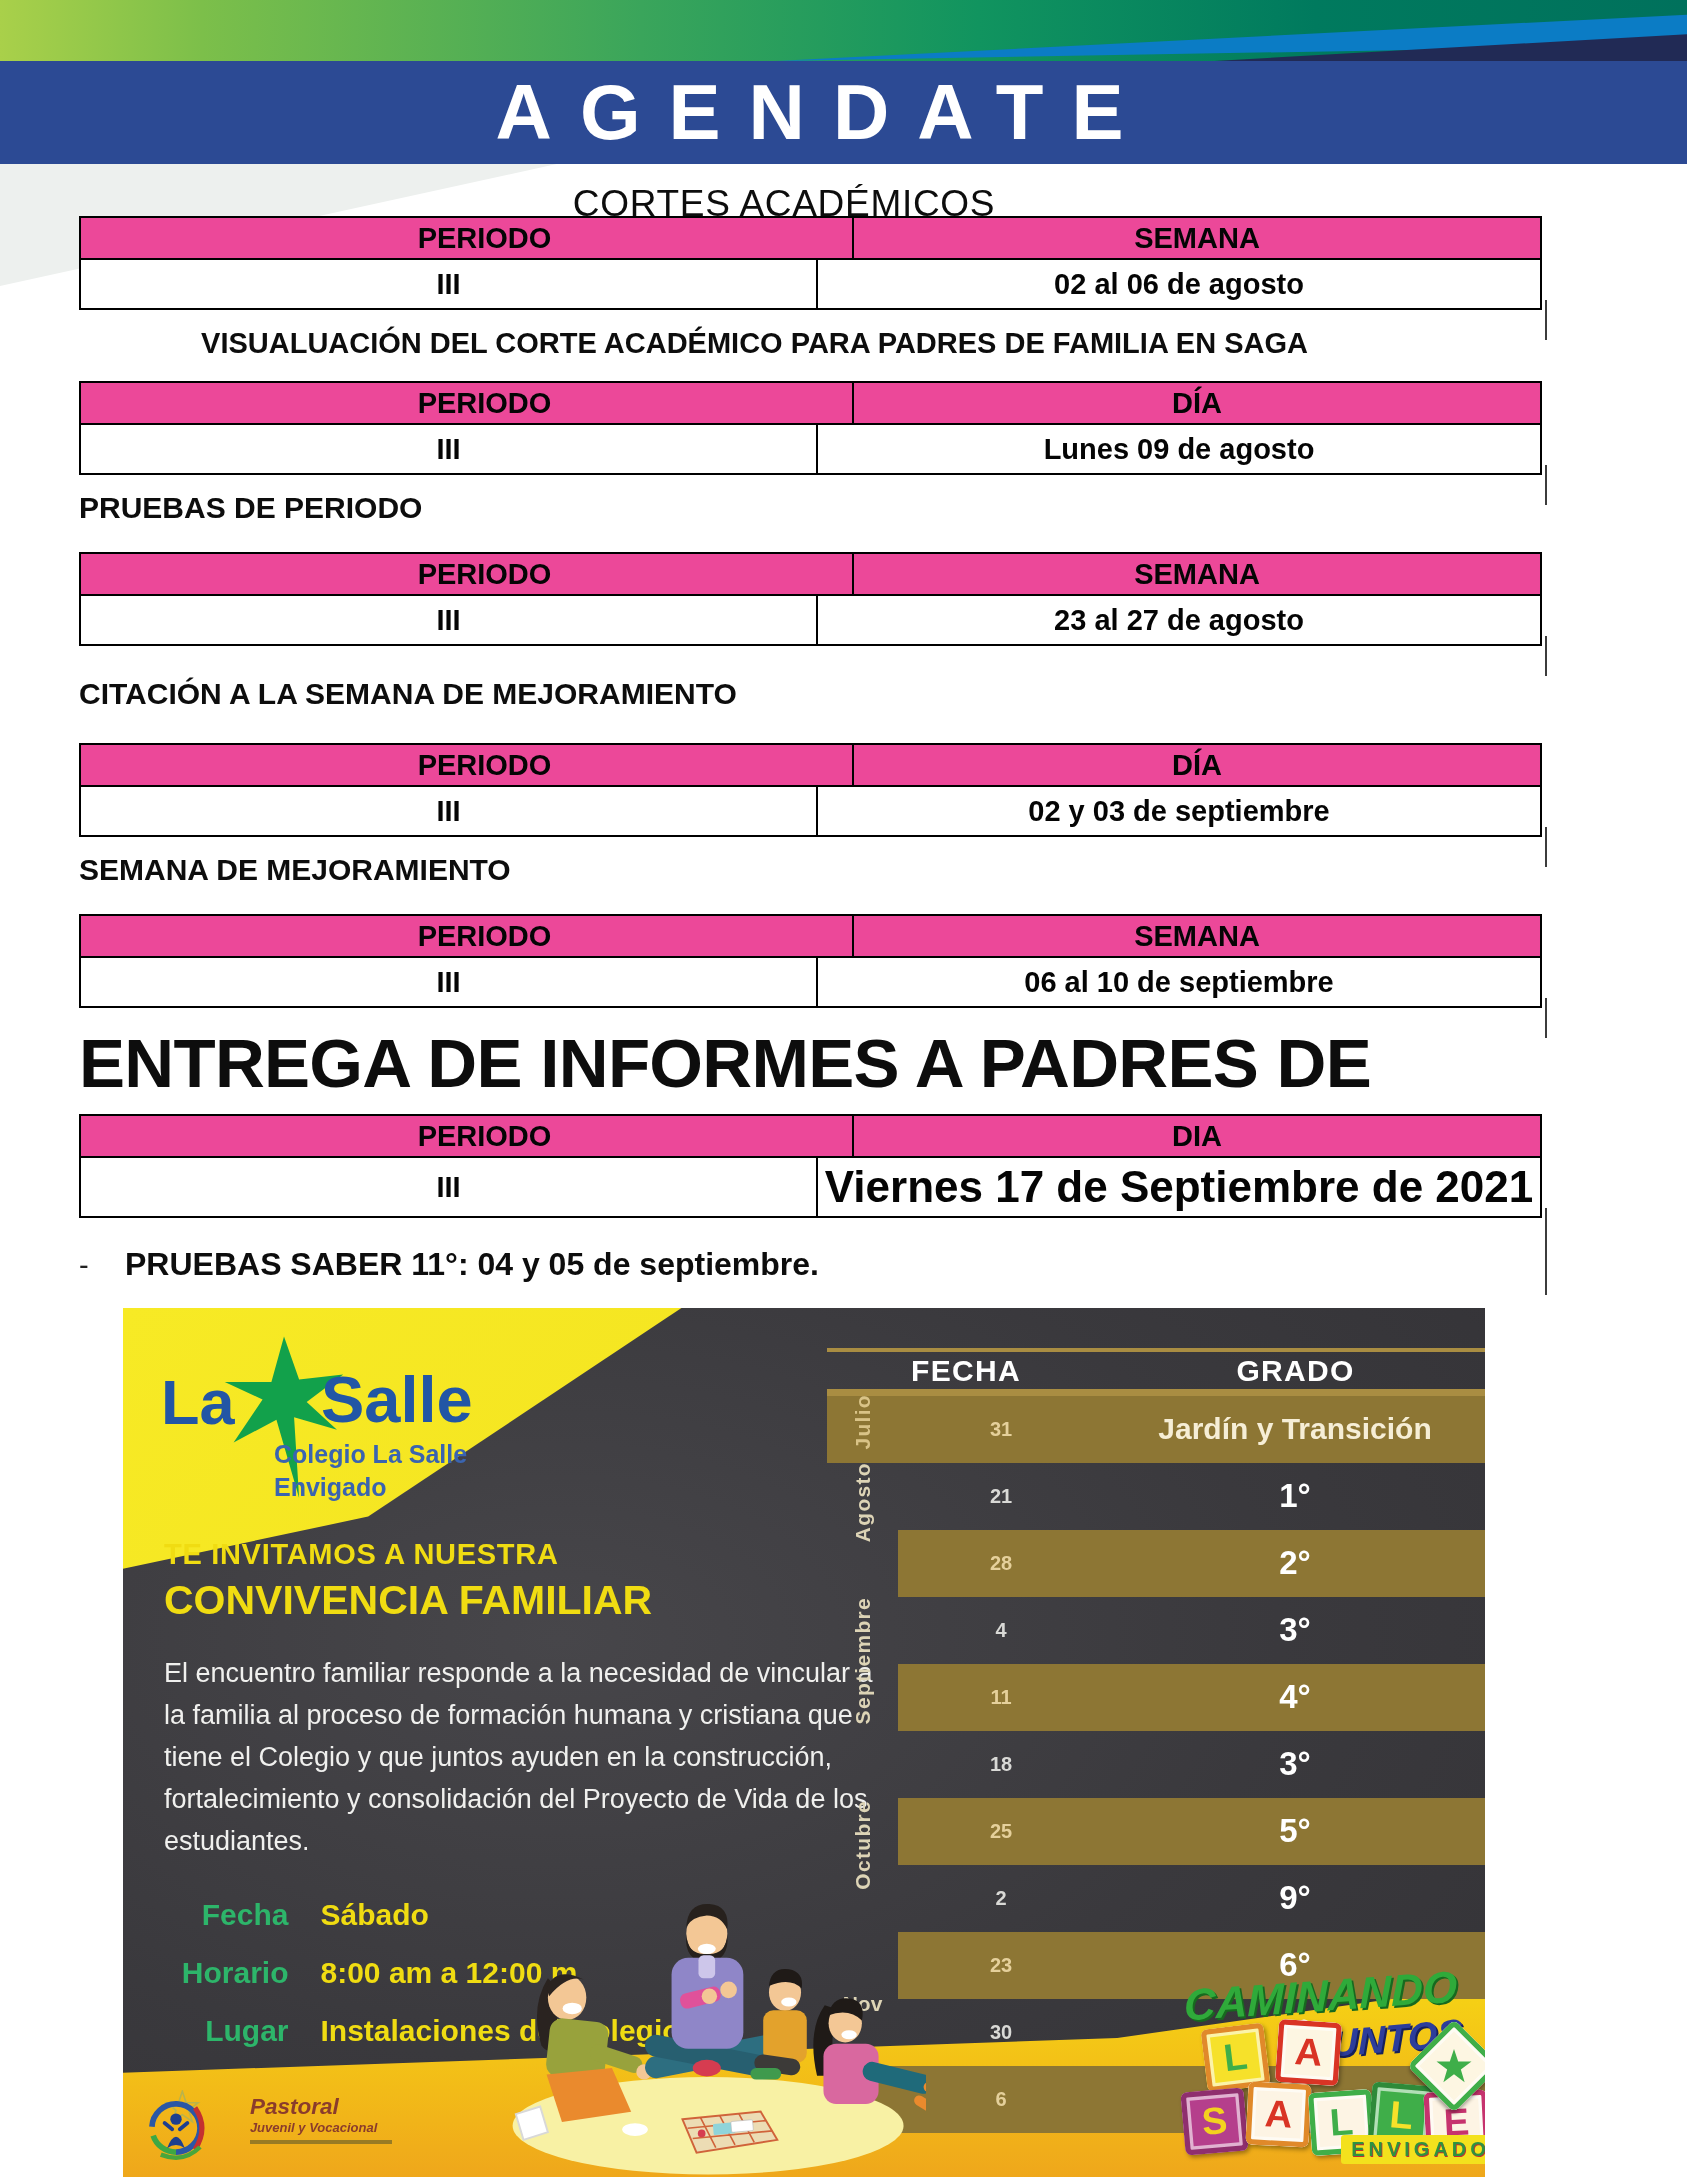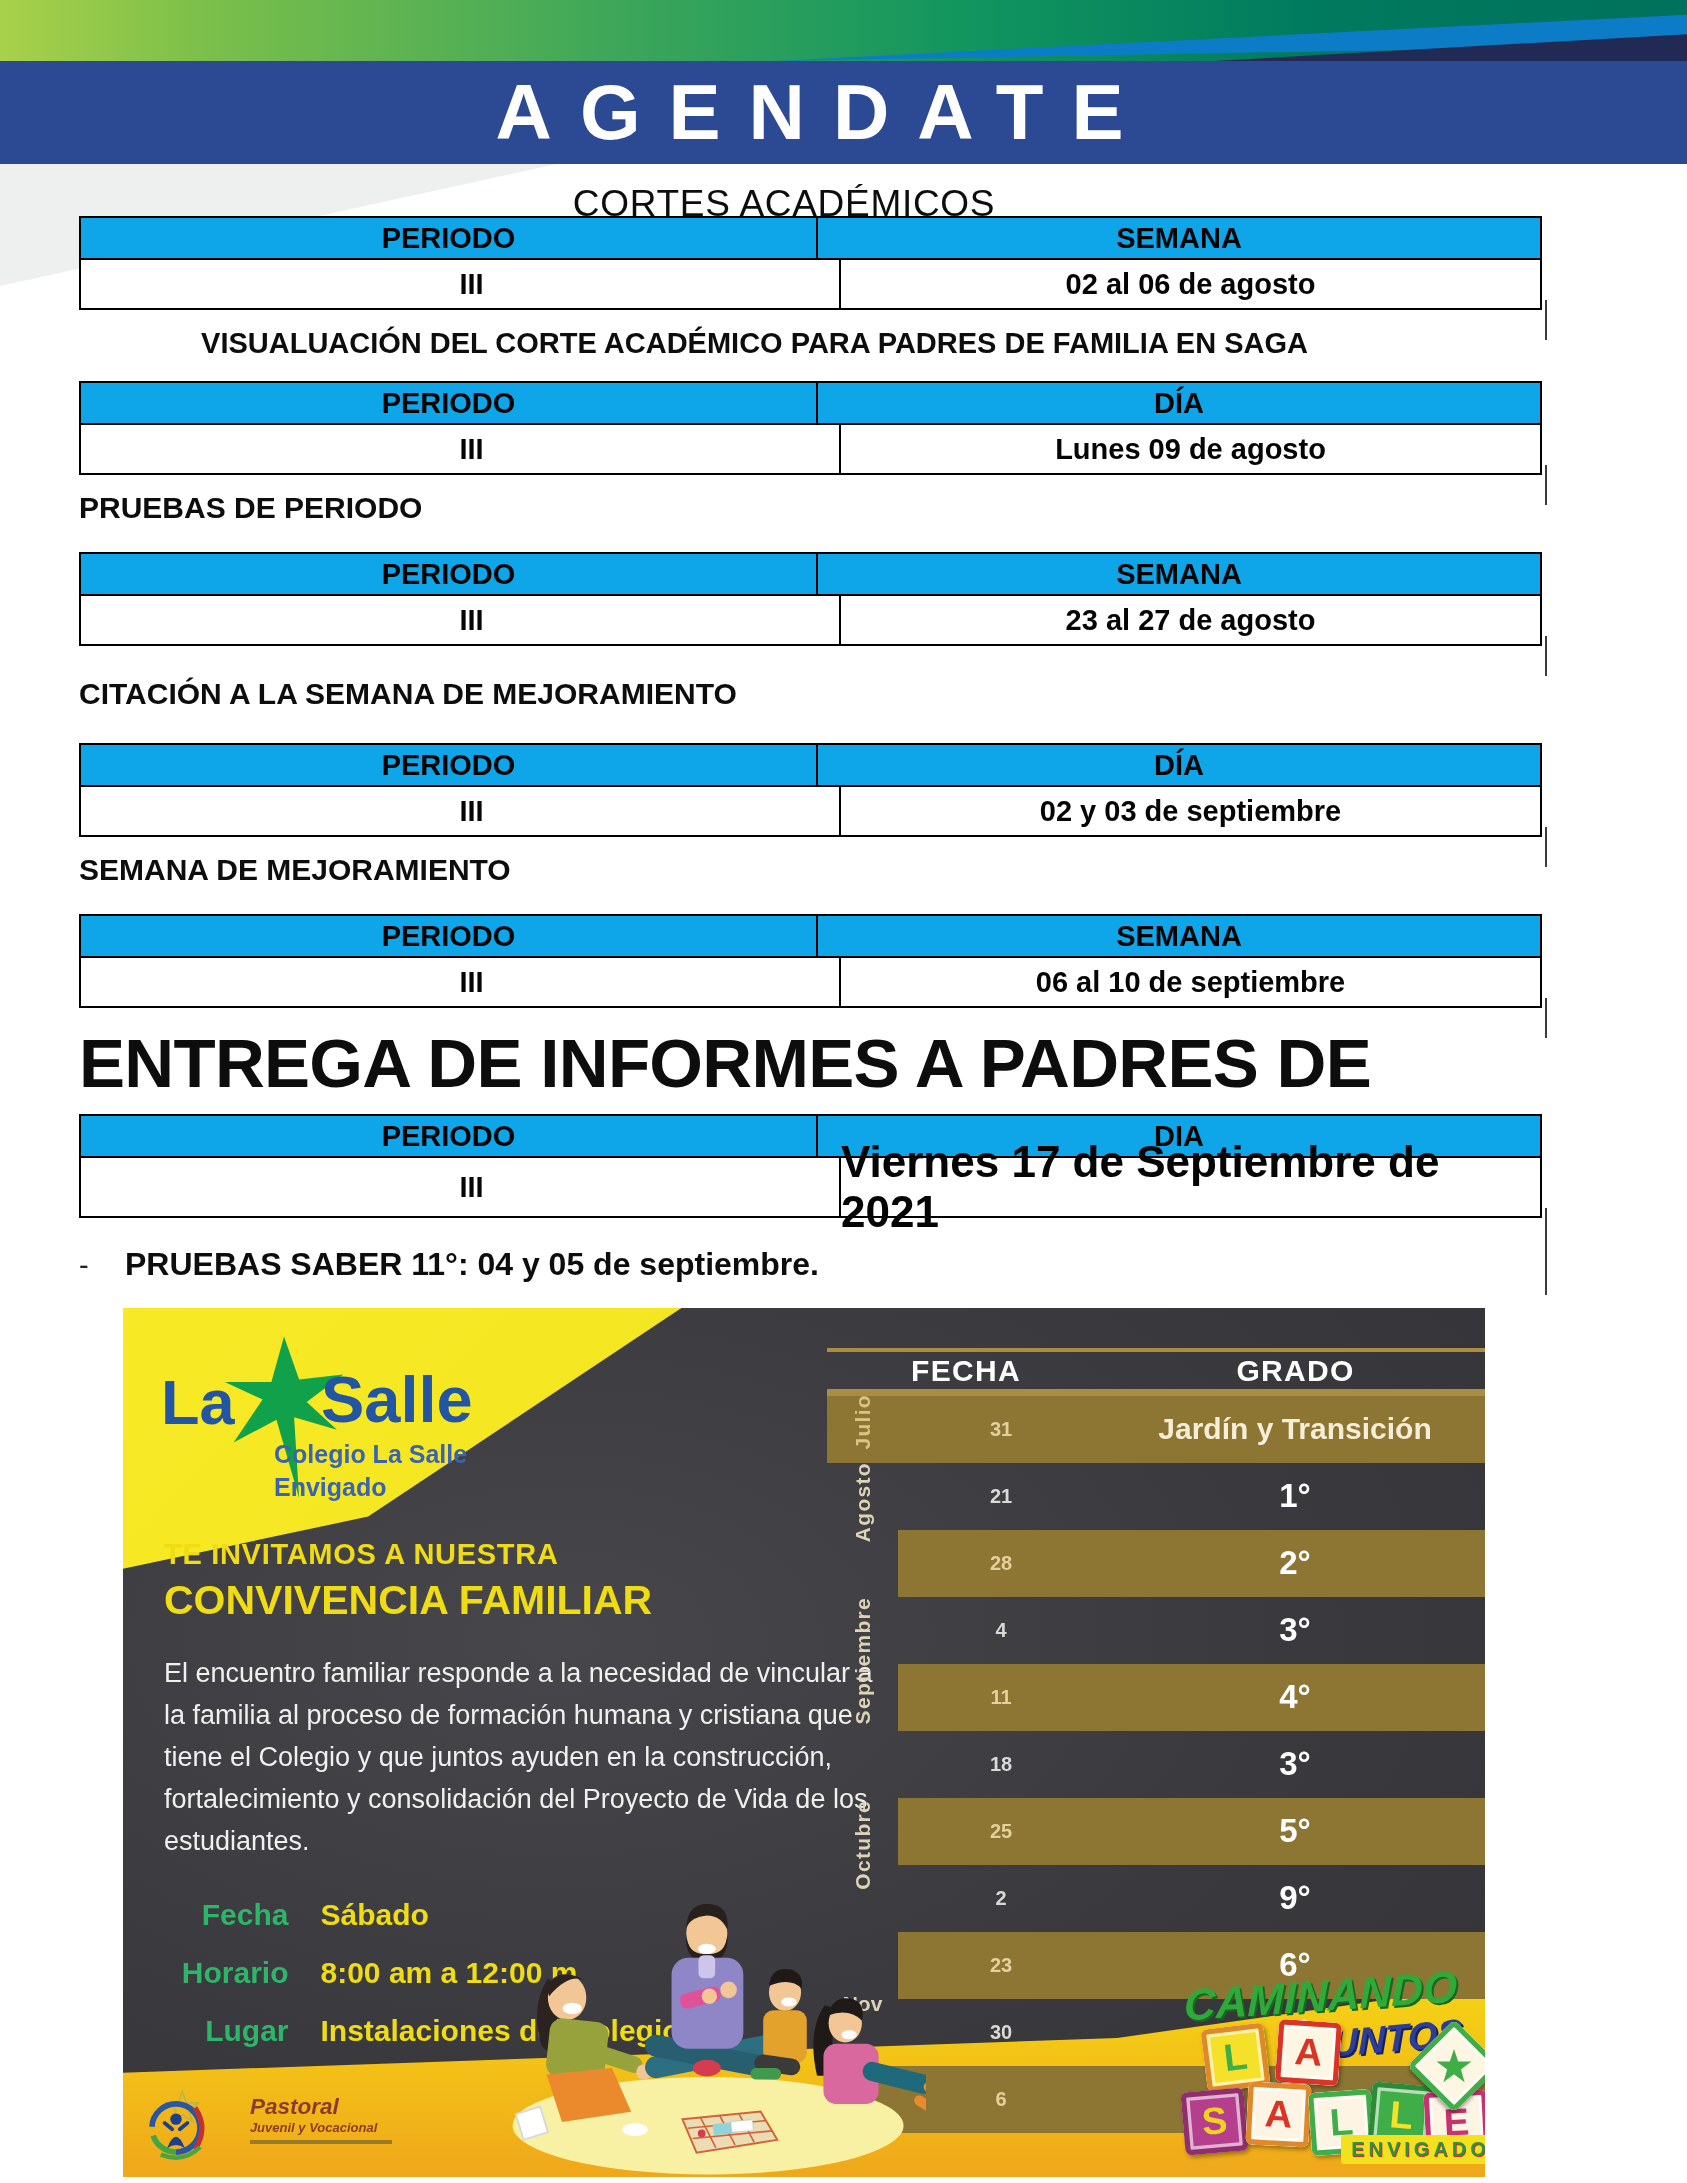--- a/index.html
+++ b/index.html
@@ -24,22 +24,22 @@
   
   .doc-h { position:absolute; left:79px; width:1463px; color:#0d0d0d; }
   .h-center { text-align:center; }
   .h0 { font-size:37px; font-weight:400; letter-spacing:0.7px; transform:translateX(-26.5px);margin-top:16px; }
   .h1s { font-size:29px; font-weight:bold; transform:translateX(-56px); }
   .h-left { font-size:30px; font-weight:bold; }
   .h-big { font-size:69px; font-weight:bold; letter-spacing:-0.7px; }
 
   
   .doc-table { position:absolute; left:79px; width:1463px; border:2.6px solid #000; background:#fff; }
-  .dt-head { display:flex; height:42px; background:#0ea5e9; border-bottom:2px solid #000; }
-  .dt-row  { display:flex; height:48px; background:#fff;padding-left:23px; }
+  .dt-head { display:flex; height:42px; background:#ec4899; border-bottom:2px solid #000;padding-left:36px; }
+  .dt-row  { display:flex; height:48px; background:#fff; }
   .dt-row-tall { height:58px; }
   .dt-c1 { width:737px; border-right:2px solid #000; display:flex; align-items:center; justify-content:center; }
   .dt-c2 { flex:1; display:flex; align-items:center; justify-content:center; }
   .dt-txt { font-size:29px; font-weight:bold; color:#050505; }
   .dt-txt-big { font-size:44px; }
   .tick { position:absolute; right:-6.6px; bottom:-32px; width:2px; height:40px; background:#3c3c3c; }
   .tick-tall { bottom:-79px; height:87px; }
 
   
   .note-line { position:absolute; left:79px; top:1246px; width:1463px; display:flex; align-items:baseline; }

